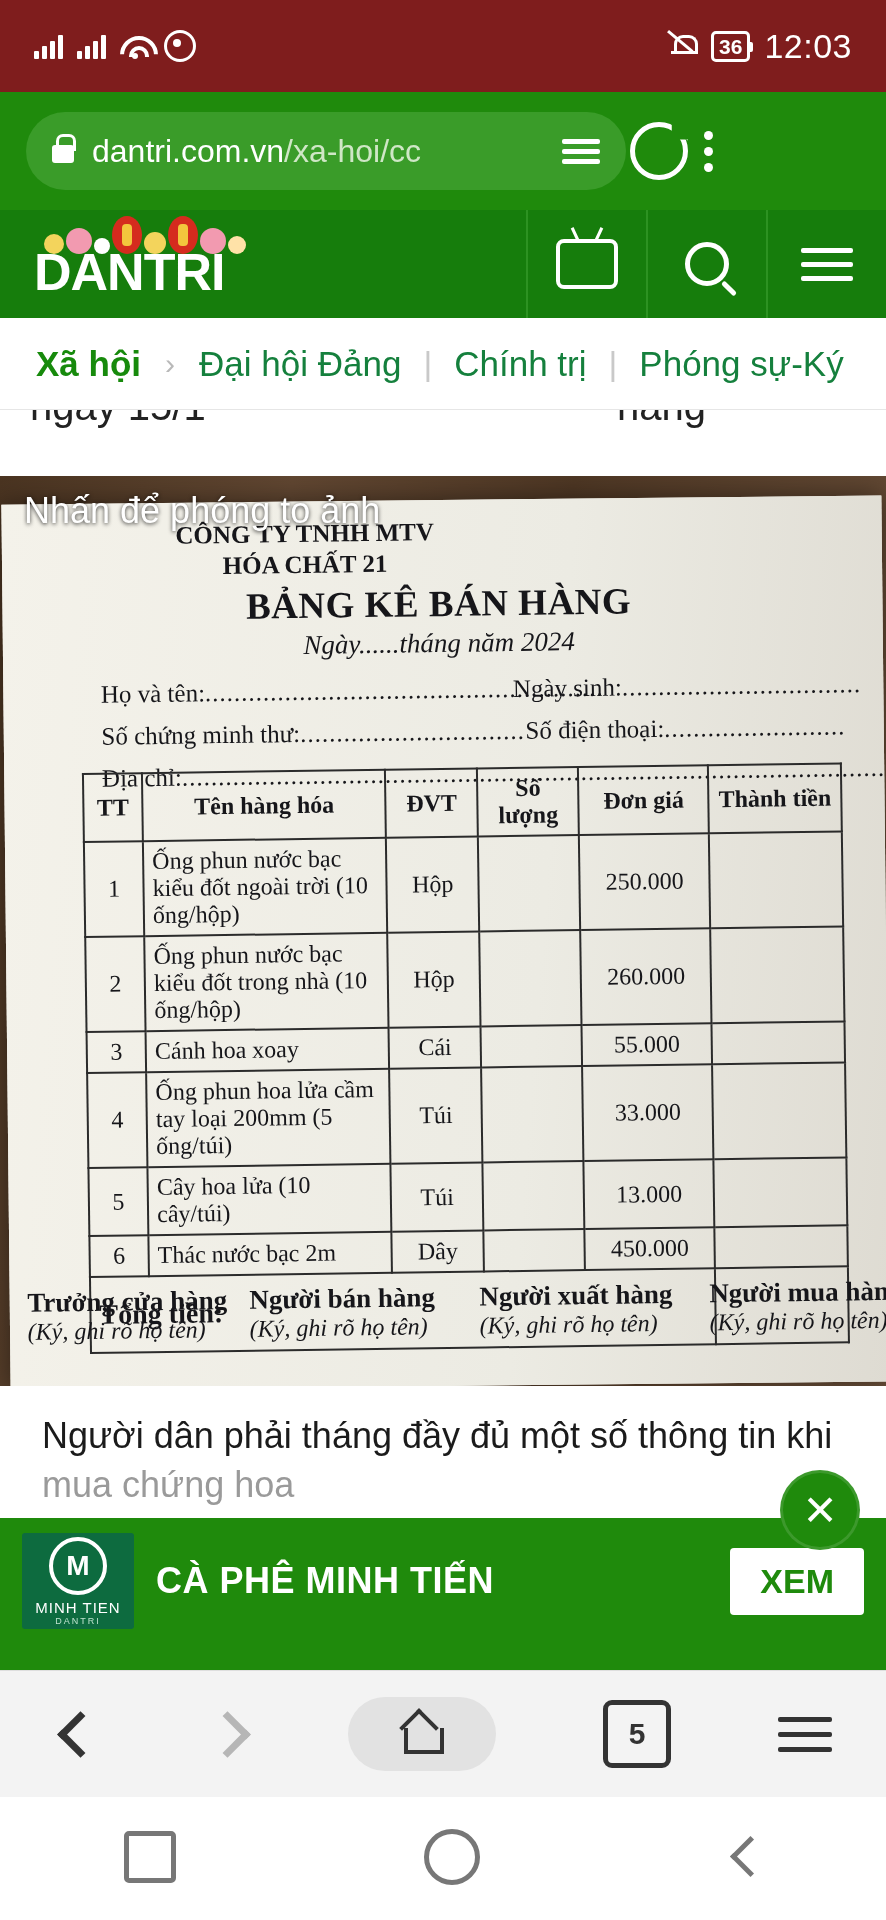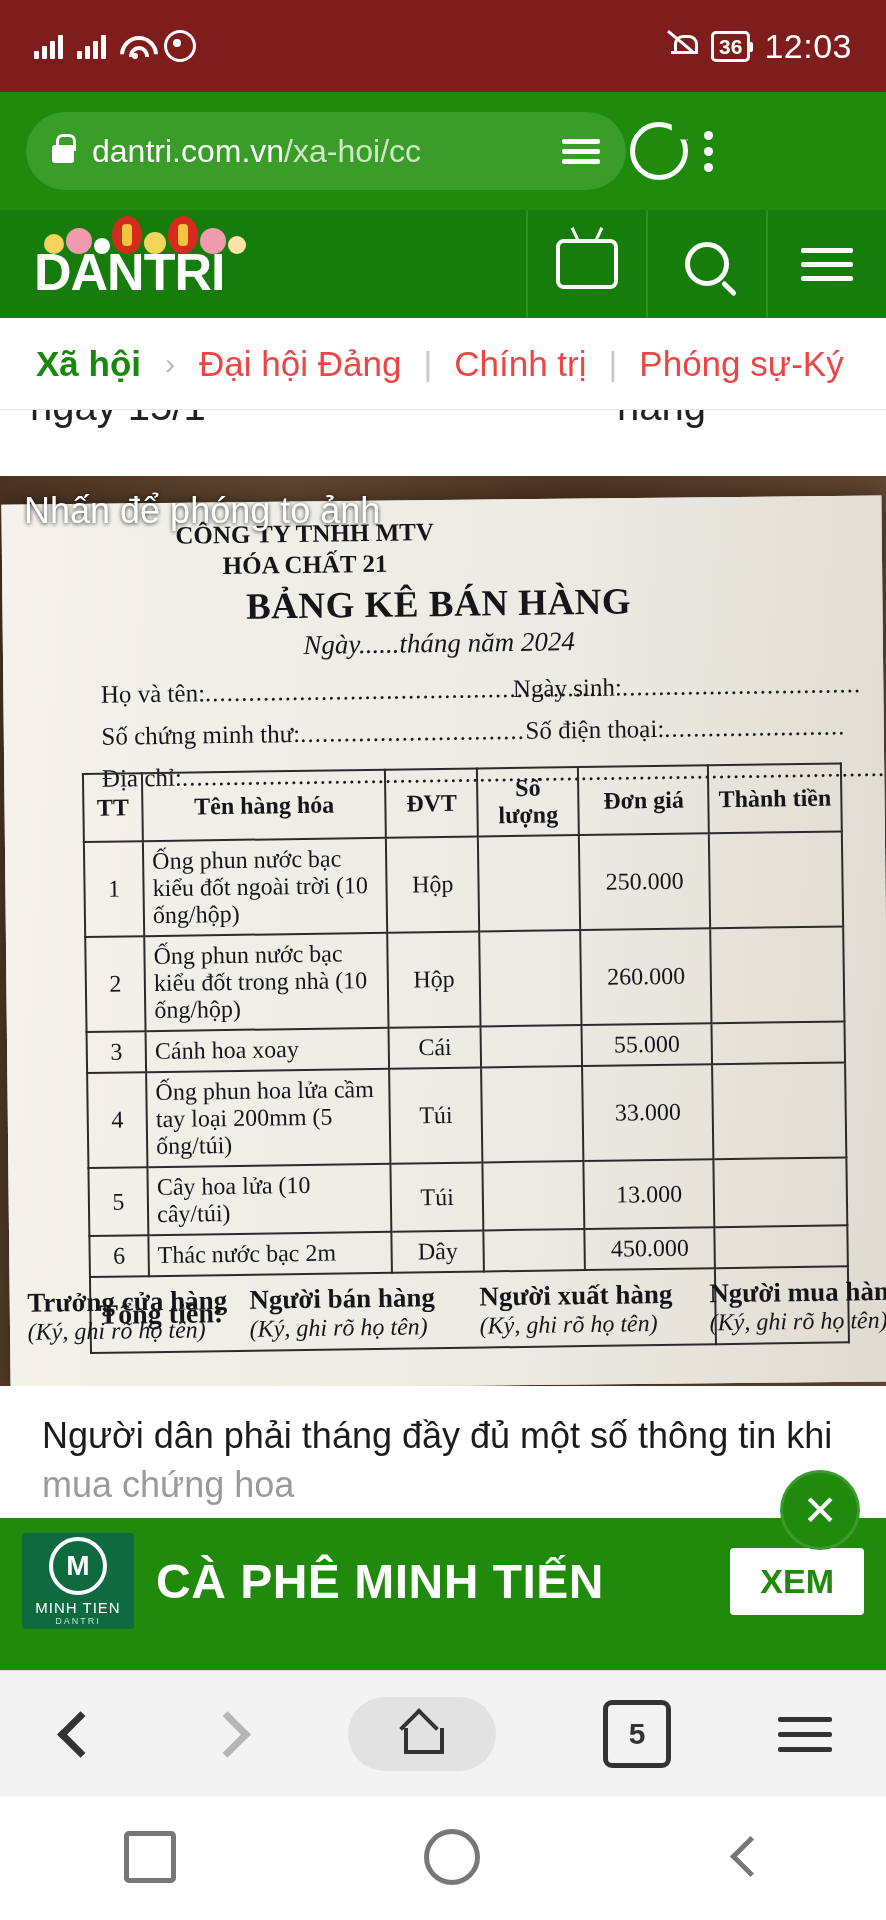--- a/index.html
+++ b/index.html
@@ -111,21 +111,21 @@
   .search-ic::after{content:"";position:absolute;right:-14px;bottom:-10px;width:18px;height:5px;background:#fff;border-radius:3px;transform:rotate(45deg);}
   .burger{display:flex;flex-direction:column;gap:9px;}
   .burger i{display:block;width:52px;height:5px;background:#fff;border-radius:2px;}
 
   
   .navbar{
     height:92px;background:#ffffff;display:flex;align-items:center;
     padding-left:26px;box-sizing:border-box;gap:0;overflow:hidden;
     border-bottom:1px solid #e6e6e6;
   }
-  .nav-item{font-size:35px;color:#ef4444;white-space:nowrap;padding:0 10px;}
+  .nav-item{font-size:35px;color:#15803d;white-space:nowrap;padding:0 10px;}
   .nav-item.active{color:#178a0c;font-weight:bold;}
   .nav-sep{color:#c9c9c9;font-size:34px;padding:0 12px;}
   .nav-chev{color:#b9b9b9;font-size:30px;padding:0 14px;}
 
   
   .article-top{height:66px;background:#ffffff;position:relative;overflow:hidden;}
   .article-top .ghost{
     position:absolute;left:30px;top:-26px;font-size:40px;color:#222;white-space:nowrap;
   }
   .article-top .ghost2{position:absolute;right:180px;top:-26px;font-size:40px;color:#222;}
@@ -213,21 +213,21 @@
     width:112px;height:96px;background:#0d6b3f;display:flex;flex-direction:column;
     align-items:center;justify-content:center;color:#fff;border-radius:3px;
   }
   .ad-logo .m{
     width:50px;height:50px;border:4px solid #ffffff;border-radius:50%;
     display:flex;align-items:center;justify-content:center;font-size:28px;font-weight:bold;
   }
   .ad-logo .nm{font-size:15px;letter-spacing:1px;margin-top:4px;}
   .ad-logo .sub{font-size:9px;letter-spacing:2px;color:#bfe3cf;}
   .ad-txt{flex:1;color:#ffffff;}
-  .ad-txt .t1{font-size:48px;font-weight:bold;letter-spacing:0.5px;}
+  .ad-txt .t1{font-size:36px;font-weight:bold;letter-spacing:0.5px;}
   .ad-txt .t2{font-size:28px;margin-top:4px;}
   .ad-cta{
     background:#ffffff;color:#1f8a0c;font-size:34px;font-weight:bold;
     padding:14px 30px;border-radius:4px;
   }
   .ad-close{
     position:absolute;right:26px;top:-48px;width:74px;height:74px;border-radius:50%;
     background:#1f8a0c;color:#ffffff;display:flex;align-items:center;justify-content:center;
     font-size:42px;border:3px solid #ffffff22;
   }

